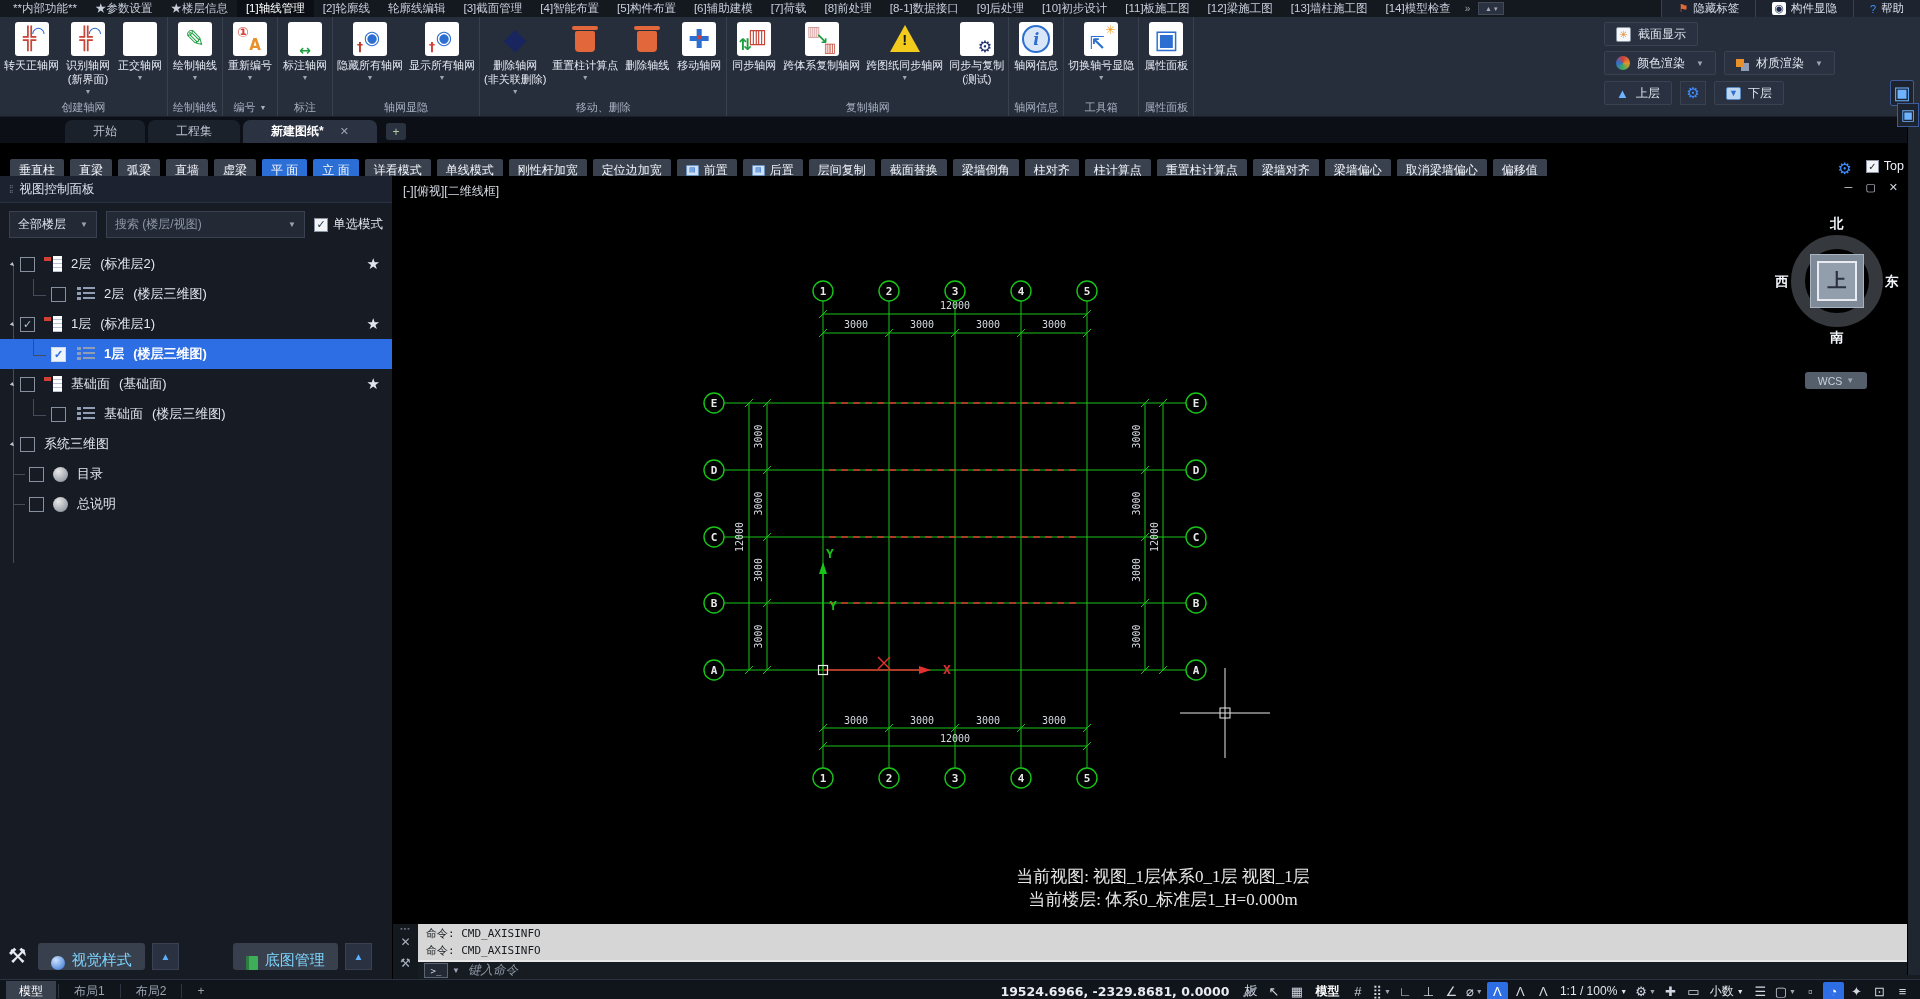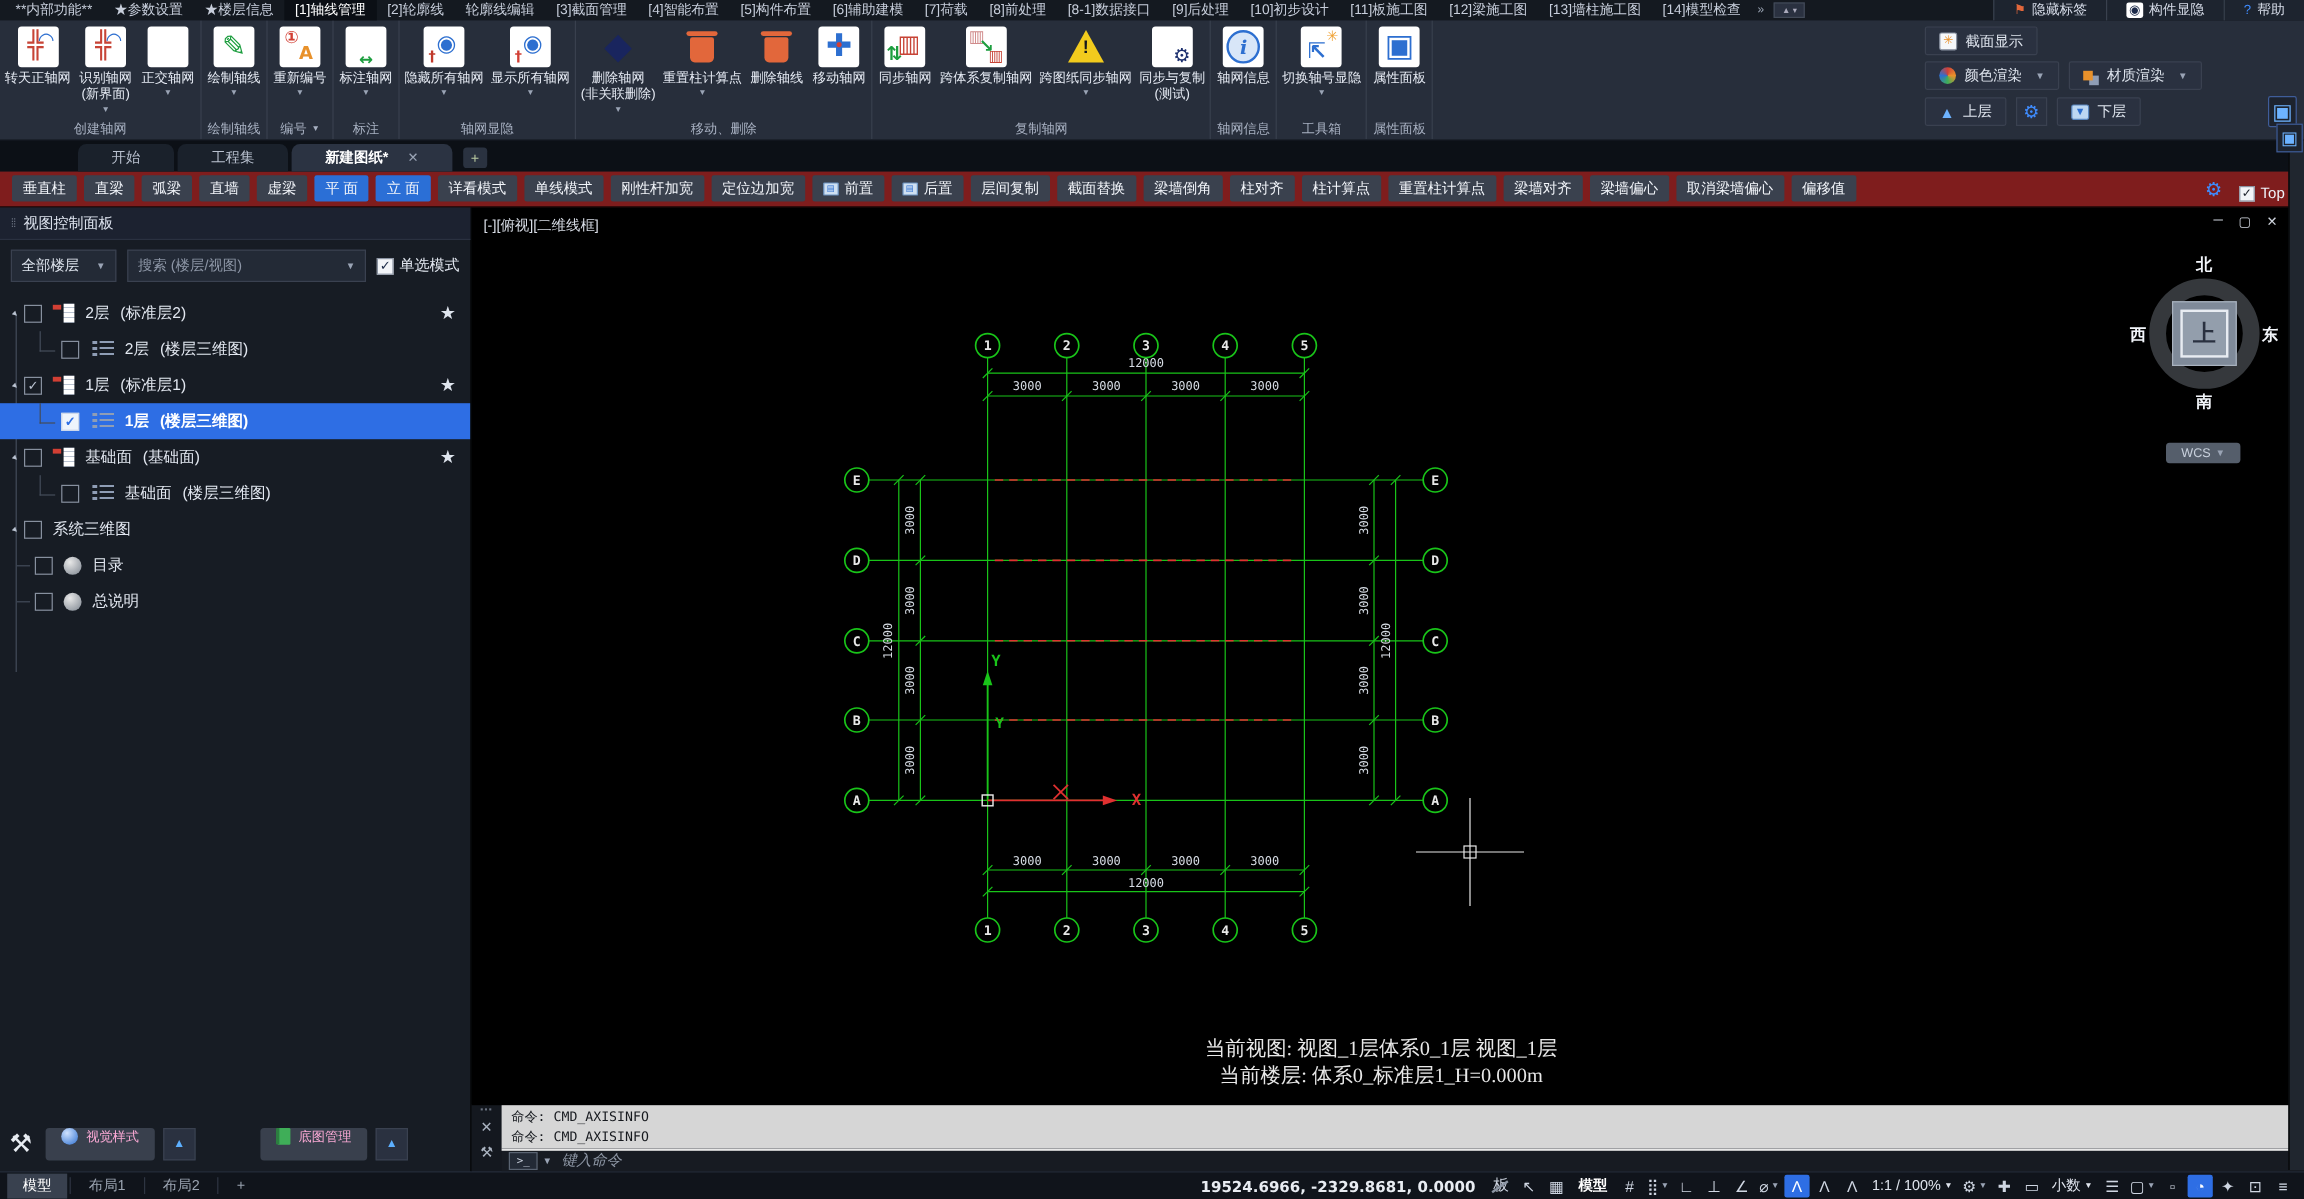--- a/index.html
+++ b/index.html
@@ -45,21 +45,21 @@
   .qi-win{width:15px;height:13px;background:#bcd7f2;border:1px solid #5a88c0;border-radius:2px;color:#2d6fd0;font-size:9px;display:flex;align-items:center;justify-content:center}
   .qgear{width:26px;height:24px;display:flex;align-items:center;justify-content:center;color:#3f8cff;font-size:15px;background:#2a3140;border:1px solid #3a4150}
   .qpage{margin-left:auto;width:24px;height:26px;display:flex;align-items:center;justify-content:center;color:#6db3ff;font-size:18px;background:#1d232e;border:1px solid #3f5d9a;border-radius:2px}
   
   .tabsrow{height:26px;background:#0c1016;display:flex;align-items:flex-end;padding-left:65px;gap:3px}
   .dtab{height:23px;padding:0 28px;display:flex;align-items:center;gap:16px;background:#1a212b;color:#b9c1cf;font-size:12px;border-radius:7px 7px 0 0;cursor:default;white-space:nowrap}
   .dtab.active{background:#2b3342;color:#fff;font-weight:bold}
   .dclose{font-size:11px;color:#9aa4b5;font-weight:normal}
   .dadd{width:20px;height:17px;margin:0 0 3px 6px;background:#2a3240;border-radius:3px;color:#b9c9a0;font-size:12px;display:flex;align-items:center;justify-content:center}
   
-  .toolbar{height:30px;background:#7f1d1d;display:flex;align-items:flex-end;gap:6px;padding:4px 10px;border-bottom:1px solid #000;white-space:nowrap}
+  .toolbar{height:30px;background:#000000;display:flex;align-items:flex-start;gap:6px;padding:16px 10px;border-bottom:1px solid #000;white-space:nowrap}
   .tbtn{height:22px;background:#3a414e;border-radius:2px;color:#f2f5fa;display:flex;align-items:center;padding:0 9px;font-size:12px;gap:5px;cursor:default}
   .tbtn.active{background:#2b6fd6}
   .twin{width:13px;height:11px;background:#cfe0f2;border:1px solid #6a92c0;border-radius:1px;color:#2d6fd0;font-size:7px;display:flex;align-items:center;justify-content:center}
   .tgear{margin-left:auto;color:#3f8cff;font-size:16px;padding:0 8px}
   .topcb{display:flex;align-items:center;gap:5px;color:#eef2f8;font-size:12.5px;padding-right:6px}
   .topbox{width:13px;height:13px;background:#f2f4f8;border:1px solid #8a93a2;color:#1b212b;font-size:10px;display:flex;align-items:center;justify-content:center}
   
   .main{display:flex;height:803px}
   .panel{width:393px;background:#171c24;display:flex;flex-direction:column;border-right:1px solid #000}
   .phead{height:27px;background:#1c2230;display:flex;align-items:center;padding:0 9px;color:#dde3ee;font-size:12.5px;border-bottom:1px solid #2a3140;gap:7px}
@@ -86,36 +86,36 @@
   .ti-view{width:12px;height:14px;background:repeating-linear-gradient(#8f9db5 0 2px,transparent 2px 5px);position:relative;margin-left:8px}
   .ti-view::before{content:"";position:absolute;left:-6px;top:0;width:4px;height:14px;background:repeating-linear-gradient(#8f9db5 0 3px,transparent 3px 5px)}
   .ti-square{width:14px;height:14px;background:#98a1ae}
   .ti-sphere{width:15px;height:15px;border-radius:50%;background:radial-gradient(circle at 35% 30%,#e8e8e8,#7c848f)}
   .ti-layers{width:11px;height:11px;background:#e8912b;position:relative;margin:2px 3px 0 0}
   .ti-layers::before{content:"";position:absolute;left:-4px;top:-4px;width:11px;height:11px;background:#8f9db5}
   .tstar{margin-left:auto;margin-right:12px;color:#dfe5ee;font-size:15px}
   .tsub{margin-left:9px}
   .pbottom{height:46px;display:flex;align-items:center;padding:0 8px;gap:7px}
   .ptool{color:#e8ecf2;font-size:21px;margin-right:4px}
-  .vbtn{height:27px;background:#39404d;border-radius:3px;display:flex;align-items:flex-start;gap:7px;padding:0 13px;font-size:11px;color:#f9a8d4}
+  .vbtn{height:27px;background:#39404d;border-radius:3px;display:flex;align-items:flex-end;gap:7px;padding:0 13px;font-size:15px;color:#7dd3fc}
   .vi-sphere{width:14px;height:14px;border-radius:50%;background:radial-gradient(circle at 35% 30%,#cfe2ff,#2d6fd0)}
   .vi-book{width:12px;height:14px;background:#3fae58;border-left:3px solid #2c7e40;border-radius:1px}
   .upbtn{width:27px;height:27px;background:#2a3140;border:1px solid #3a4150;display:flex;align-items:center;justify-content:center;color:#5db0ff;font-size:10px}
   
   .rightcol{flex:1;display:flex;flex-direction:column;position:relative}
   .viewport{flex:1;position:relative;background:#000;overflow:hidden}
   .vtitle{position:absolute;top:7px;left:10px;font-size:12px;color:#d8dde6;z-index:3}
   .vwin{position:absolute;top:5px;right:22px;display:flex;gap:13px;color:#cfd4dd;font-size:11px;z-index:3}
   .compass{position:absolute;left:1384px;top:45px;width:120px;height:120px;z-index:2}
   .cring{position:absolute;left:14px;top:14px;width:92px;height:92px;border:14px solid rgba(140,146,158,.38);border-radius:50%}
   .csq{position:absolute;left:33px;top:33px;width:54px;height:54px;background:#7f8a99;border:1px solid #a9b2bf;display:flex;align-items:center;justify-content:center}
   .csq .inner{width:40px;height:40px;background:#939eac;border:2px solid #e8ecf2;display:flex;align-items:center;justify-content:center;color:#2a3140;font-size:19px;font-weight:bold}
   .cdir{position:absolute;color:#f2f5fa;font-size:13.5px;font-weight:bold}
   .wcs{position:absolute;left:1412px;top:196px;width:62px;height:17px;background:#555e6b;border-radius:3px;color:#c9d1dd;font-size:10.5px;display:flex;align-items:center;justify-content:center;gap:4px;z-index:2}
-  .vstatus{position:absolute;left:548px;top:690px;width:420px;text-align:center;font-family:"Liberation Serif",serif;font-size:17px;color:#e8e8e8;line-height:1.35;z-index:2}
+  .vstatus{position:absolute;left:560px;top:690px;width:420px;text-align:center;font-family:"Liberation Serif",serif;font-size:17px;color:#e8e8e8;line-height:1.35;z-index:2}
   .sidestrip{position:absolute;right:0;top:117px;width:13px;height:858px;background:#20262f;border-left:1px solid #000;z-index:5;display:flex;justify-content:center}
   .sidestrip .spi{position:absolute;top:-14px;right:1px;width:22px;height:24px;background:#1d232e;border:1px solid #3f5d9a;color:#6db3ff;font-size:15px;display:flex;align-items:center;justify-content:center}
   
   .cmd{height:56px;display:flex;background:#14181f;border-top:1px solid #000}
   .cmdleft{width:25px;display:flex;flex-direction:column;align-items:center;padding-top:1px;color:#aab3c0;gap:3px}
   .cmdleft .g{font-size:7px;letter-spacing:1px;color:#6a7280}
   .cmdleft .x{font-size:12px}
   .cmdleft .w{font-size:12px;margin-top:4px}
   .cmdbody{flex:1;display:flex;flex-direction:column}
   .cmdhist{flex:1;background:#d6d6d6;color:#16191e;font-family:"DejaVu Sans Mono",monospace;font-size:11px;line-height:17px;padding:1px 8px}

